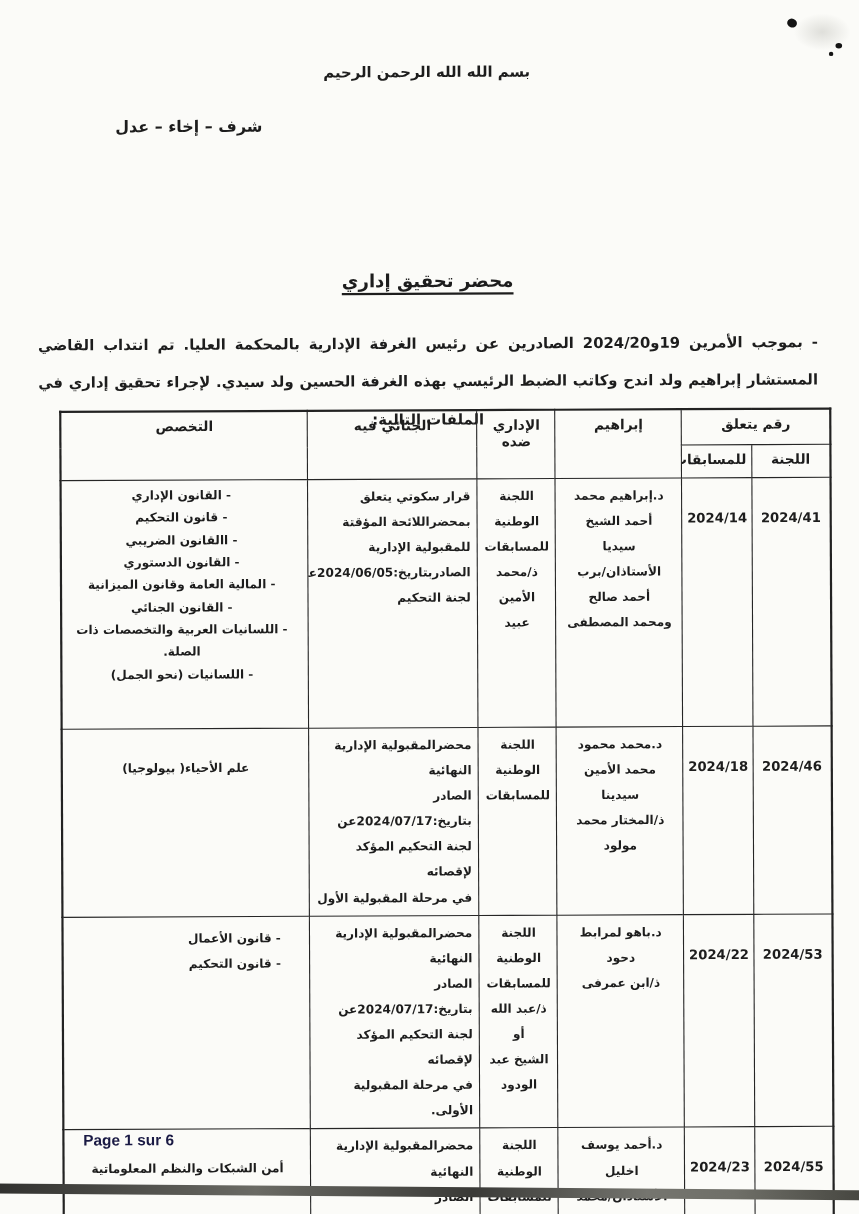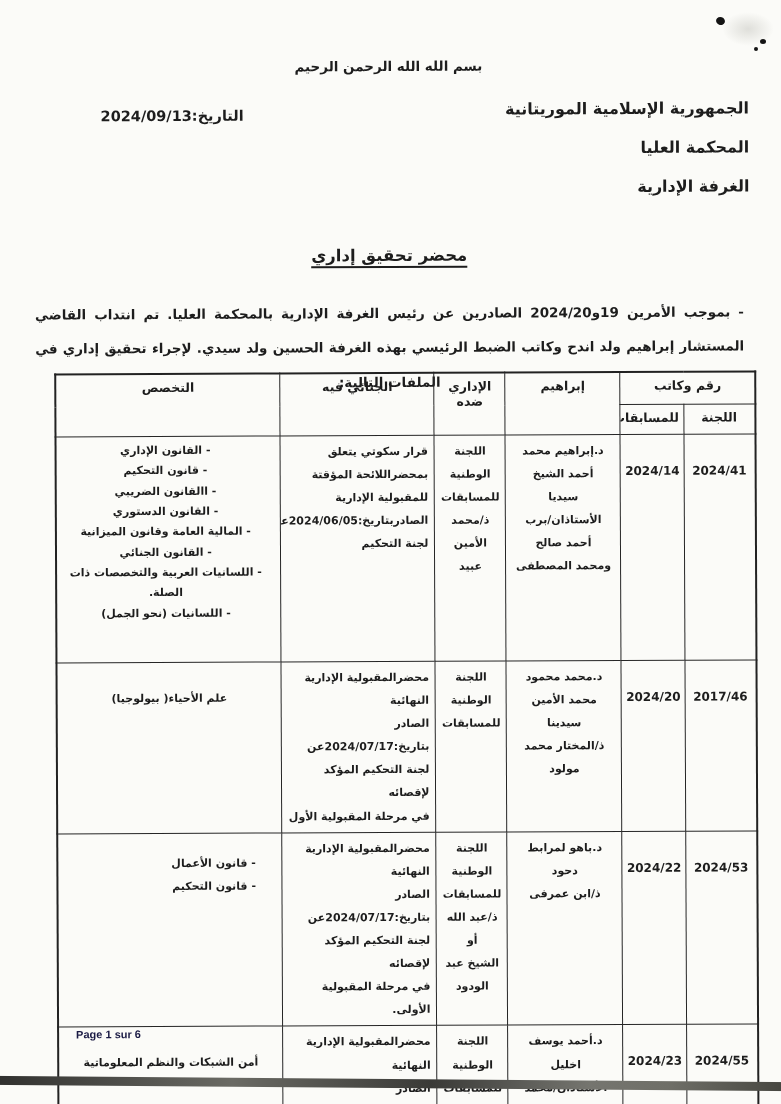--- a/index.html
+++ b/index.html
@@ -45,24 +45,24 @@
   .h2 th{height:20px;}
   .doc-table td{font-size:11px;line-height:2.1;text-align:center;white-space:pre-line;}
   .r1 > td{height:197px;}
   .r2 > td{height:120px;}
   .r3 > td{height:125px;}
   .r4 > td{height:145px;}
   td.num{direction:ltr;font-size:12px;padding-top:24px;}
   td.contested{text-align:right;padding-right:6px;}
   td.specialty-list{text-align:center;padding-right:10px;line-height:1.85;}
   td.specialty-center{padding-top:24px;}
-  td.specialty-mid{text-align:right;padding-right:26px;padding-top:18px;}
+  td.specialty-mid{text-align:right;padding-right:26px;padding-top:8px;}
   .footer{
     position:absolute;top:1027px;left:74px;direction:ltr;
-    font-family:"Liberation Sans",sans-serif;font-size:11px;font-weight:bold;
+    font-family:"Liberation Sans",sans-serif;font-size:14px;font-weight:bold;
     color:#1a1a44;
   }
   
   .dot{position:absolute;background:#141414;border-radius:50%;}
   .dot1{left:716px;top:17px;width:9px;height:8px;transform:rotate(20deg);}
   .dot2{left:760px;top:39px;width:6px;height:5px;}
   .dot3{left:754px;top:47px;width:4px;height:4px;}
   .smudge{
     position:absolute;left:722px;top:12px;width:52px;height:34px;border-radius:50%;
     background:radial-gradient(ellipse at center,rgba(170,170,162,0.35),rgba(170,170,162,0) 70%);
@@ -80,46 +80,41 @@
 
   <span class="smudge"></span>
   <span class="dot dot1"></span>
   <span class="dot dot2"></span>
   <span class="dot dot3"></span>
 
   <div class="content">
 
     <div class="basmala">بسم الله الله الرحمن الرحيم</div>
 
-    <div class="hdr-right">
-      <div>الجمهورية الإسلامية الموريتانية</div>
-      <div>المحكمة العليا</div>
-      <div>الغرفة الإدارية</div>
-    </div>
 
     <div class="hdr-left">
-      <div>التاريخ:2024/09/13</div>
+      <div>شرف – إخاء – عدل</div>
     </div>
 
     <div class="title">محضر تحقيق إداري</div>
 
     <div class="intro">- بموجب الأمرين 19و2024/20 الصادرين عن رئيس الغرفة الإدارية بالمحكمة العليا. تم انتداب القاضي المستشار إبراهيم ولد اندح وكاتب الضبط الرئيسي بهذه الغرفة الحسين ولد سيدي. لإجراء تحقيق إداري في الملفات التالية:</div>
 
     <table class="doc-table">
       <colgroup>
         <col style="width:72px">
           <col style="width:63px">
           <col style="width:115px">
         <col style="width:71px">
           <col style="width:154px">
           <col style="width:225px">
       </colgroup>
       <thead>
         <tr class="h1">
-          <th colspan="2">رقم وكاتب</th>
+          <th colspan="2">رقم يتعلق</th>
           <th rowspan="2">إبراهيم</th>
           <th rowspan="2">الإداري ضده</th>
           <th rowspan="2">الجنائي فيه</th>
           <th rowspan="2">التخصص</th>
         </tr>
         <tr class="h2">
           <th>اللجنة</th>
           <th>للمسابقات</th>
         </tr>
       </thead>
@@ -147,22 +142,22 @@
 - قانون التحكيم
 - االقانون الضريبي
 - القانون الدستوري
 - المالية العامة وقانون الميزانية
 - القانون الجنائي
 - اللسانيات العربية والتخصصات ذات
 الصلة.
 - اللسانيات (نحو الجمل)</td>
         </tr>
         <tr class="r2">
-          <td class="num">2017/46</td>
-          <td class="num">2024/20</td>
+          <td class="num">2024/46</td>
+          <td class="num">2024/18</td>
           <td>د.محمد محمود
 محمد الأمين
 سيدينا
 ذ/المختار محمد
 مولود</td>
           <td>اللجنة
 الوطنية
 للمسابقات</td>
           <td class="contested">محضرالمقبولية الإدارية النهائية
 الصادر بتاريخ:2024/07/17عن

